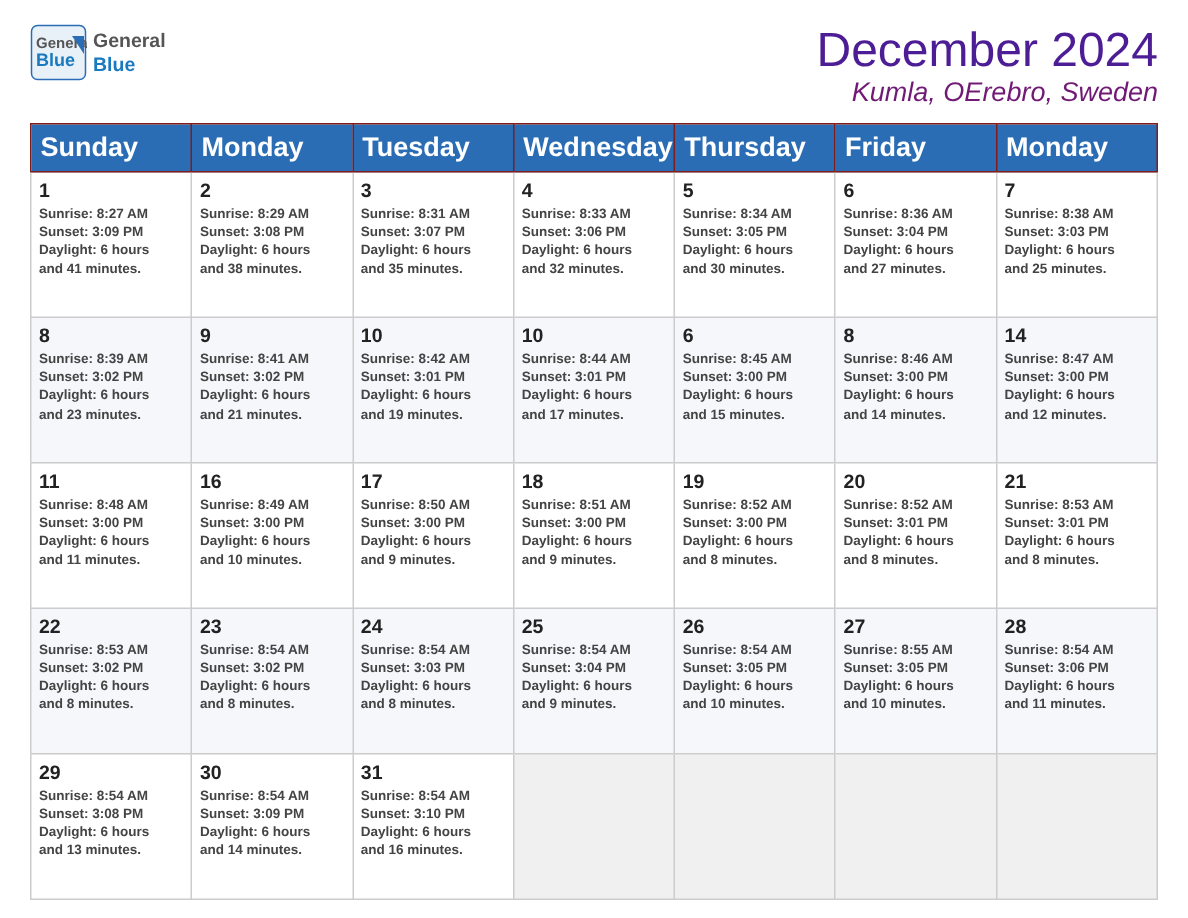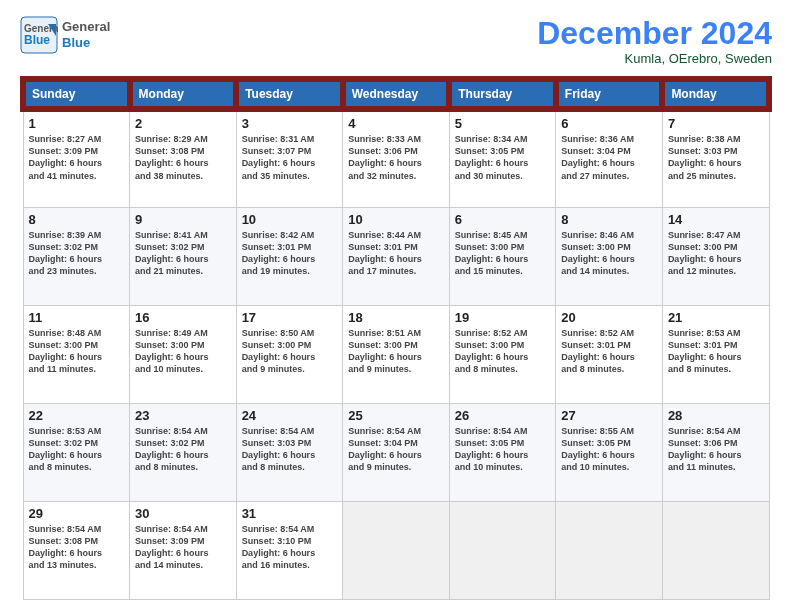--- a/index.html
+++ b/index.html
@@ -31,42 +31,43 @@
     .logo-row {
       display: flex;
       align-items: center;
       gap: 2px;
     }
     .title-block {
       text-align: right;
     }
     .month-title {
       font-size: 32px;
-      font-weight: bold;
-      color: #3b82f6;
+      font-weight: normal;
+      color: #4c1d95;
       line-height: 1.1;
     }
     .location-title {
-      font-size: 13px;
-      color: #14532d;
+      font-size: 18px;
+      color: #701a75;
+      font-style: italic;
     }
     .calendar-table {
       width: 100%;
       border-collapse: collapse;
       flex: 1;
       table-layout: fixed;
     }
     .calendar-table thead th {
       background: #2a6db5;
       color: #fff;
       text-align: left;
       padding: 5px 6px;
-      font-size: 12px;
+      font-size: 18px;
       font-weight: bold;
-      border: 6px solid #7f1d1d;
+      border: 1px solid #7f1d1d;
     }
     .calendar-table tbody td {
       vertical-align: top;
       padding: 4px 5px;
       font-size: 9.5px;
       color: #333;
       border: 1px solid #ccc;
       height: 80px;
       background: #fff;
     }

